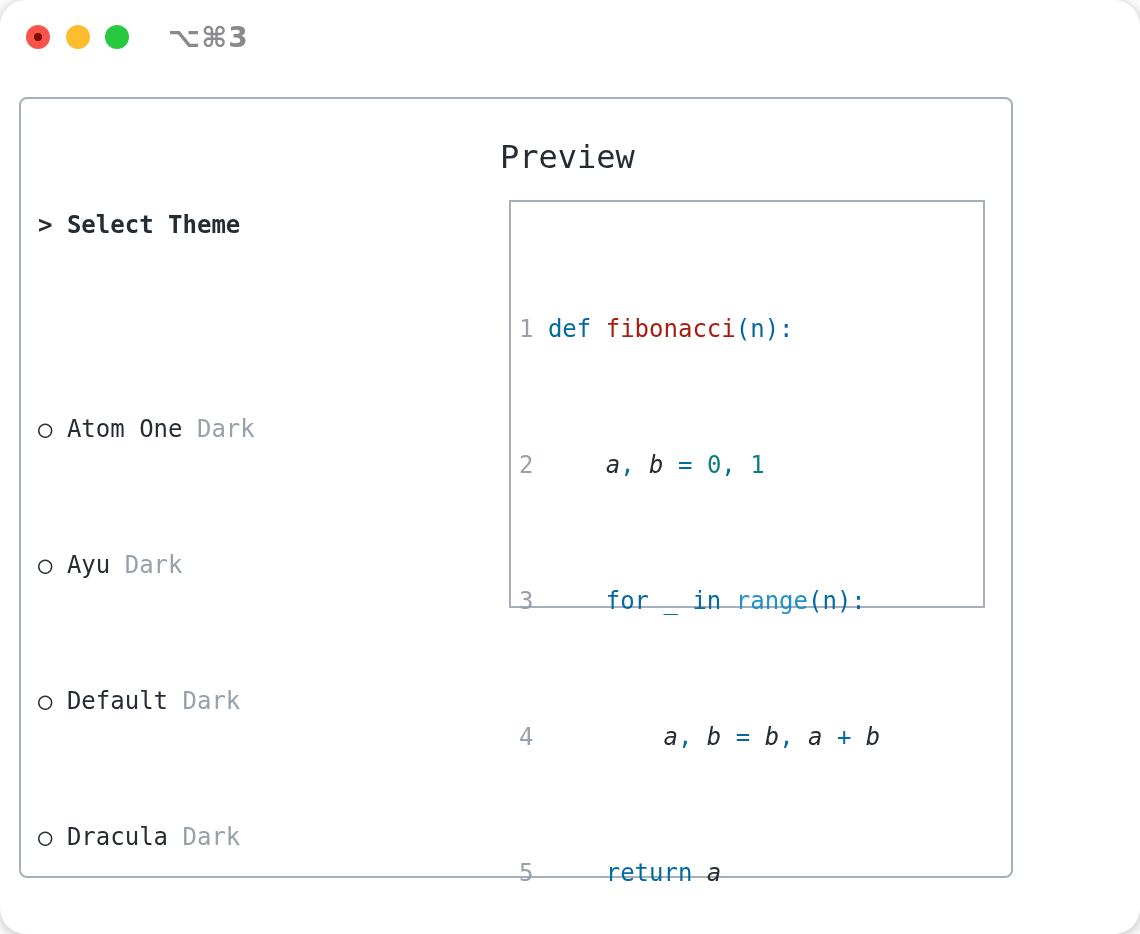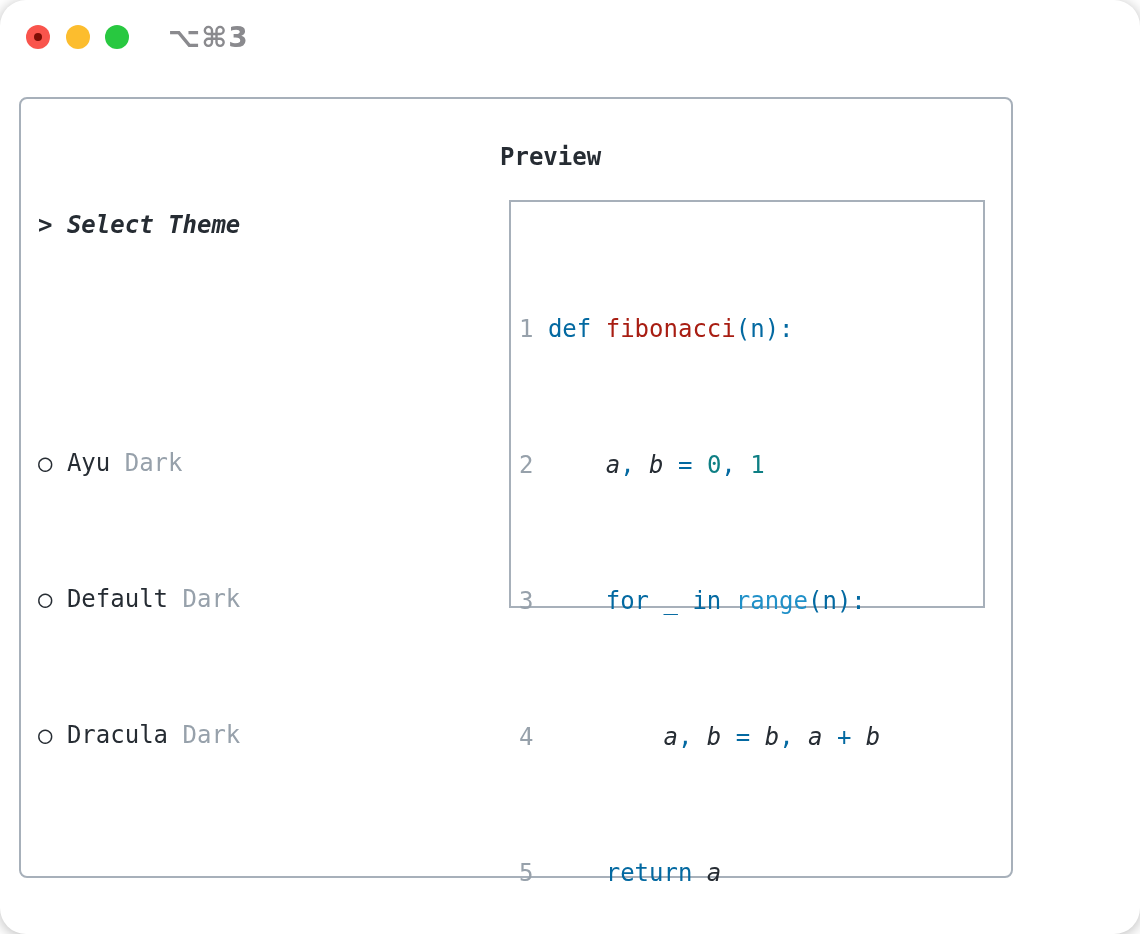--- a/index.html
+++ b/index.html
@@ -45,27 +45,27 @@
     background: #ffffff;
   }
   
   #picker {
     position: absolute; left: 38px; top: 140px;
     font-size: 24px; line-height: 34px;
     color: #262c33;
     white-space: pre;
   }
   .row { height: 34px; white-space: pre; }
-  .bold { font-weight: bold; font-style: italic; }
+  .bold { font-weight: bold; }
   .muted { color: #97a1ab; }
   .spacer { height: 34px; }
   
   #preview-label {
     position: absolute; left: 500px; top: 140px;
-    font-size: 24px; line-height: 34px; font-weight: bold;
+    font-size: 32px; line-height: 34px; font-weight: normal;
     color: #262c33;
   }
   #preview-box {
     position: absolute;
     left: 509px; top: 200px;
     width: 476px; height: 408px;
     border: 2px solid #a7b0ba;
     box-sizing: border-box;
     background: #ffffff;
   }
@@ -94,20 +94,21 @@
   <div class="traffic" id="light-minimize"></div>
   <div class="traffic" id="light-zoom"></div>
   <div id="window-title">⌥⌘3</div>
 
   <div id="panel"></div>
 
   <div id="picker">
     <div class="row bold"><span>&gt;</span><span> </span><span>Select Theme</span></div>
     <div id="theme-list">
 
+  <div class="row"><span class="dot">○ </span><span class="nm">Atom One </span><span class="vr muted">Dark</span></div>
 
   <div class="row"><span class="dot">○ </span><span class="nm">Ayu </span><span class="vr muted">Dark</span></div>
 
   <div class="row"><span class="dot">○ </span><span class="nm">Default </span><span class="vr muted">Dark</span></div>
 
   <div class="row"><span class="dot">○ </span><span class="nm">Dracula </span><span class="vr muted">Dark</span></div>
 
   
 
   

